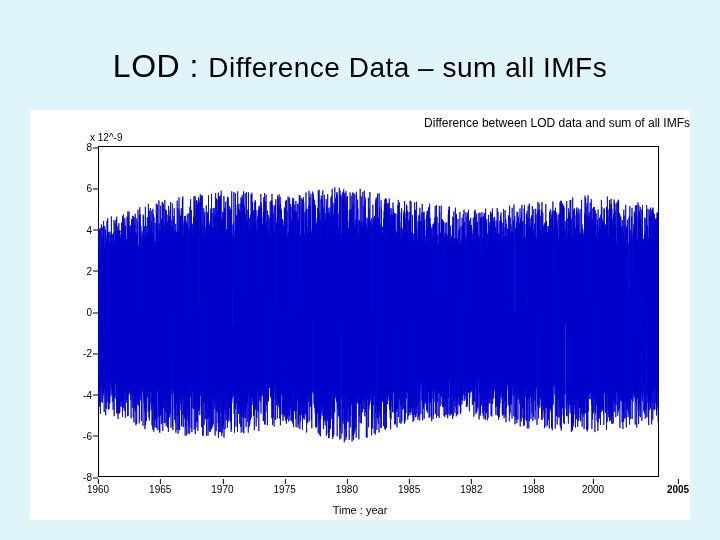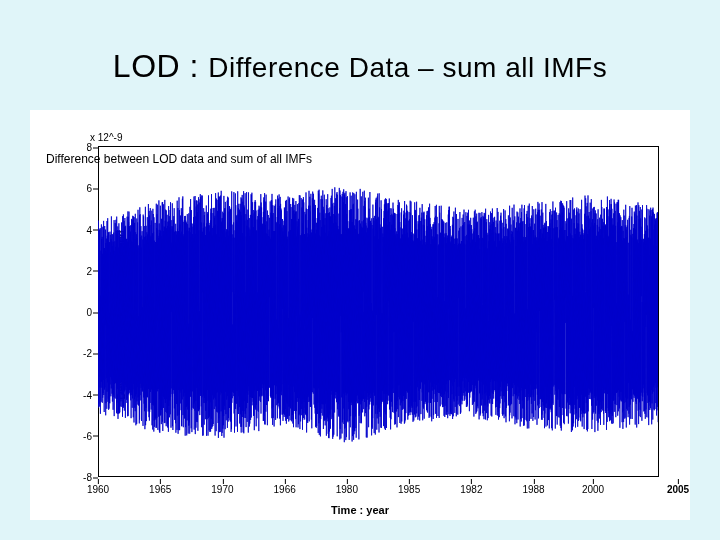--- a/index.html
+++ b/index.html
@@ -34,26 +34,25 @@
     position: absolute;
     left: 30px;
     top: 110px;
     width: 660px;
     height: 410px;
     background: #fff;
   }
   .chart-title {
     position: absolute;
     top: 6px;
-    left: 16px;
+    left: 0;
     width: 100%;
-    text-align: left;
+    text-align: right;
     font-size: 12px;
     color: #000;
-    margin-top: 36px;
   }
   .y-scale {
     position: absolute;
     left: 60px;
     top: 22px;
     font-size: 10px;
     color: #000;
   }
   .ylabel {
     position: absolute;
@@ -66,21 +65,20 @@
     white-space: nowrap;
   }
   .xlabel {
     position: absolute;
     bottom: 4px;
     left: 0;
     width: 100%;
     text-align: center;
     font-size: 11px;
     color: #000;
-    font-weight: bold;
   }
   .plot-area {
     position: absolute;
     left: 68px;
     top: 36px;
     width: 560px;
     height: 330px;
     border-top: 1px solid #000;
     border-right: 1px solid #000;
   }
@@ -158,21 +156,21 @@
       <div class="ytick" style="top: 247.5px;"><span>-4</span><span class="tk"></span></div>
       <div class="ytick" style="top: 206.25px;"><span>-2</span><span class="tk"></span></div>
       <div class="ytick" style="top: 165px;"><span>0</span><span class="tk"></span></div>
       <div class="ytick" style="top: 123.75px;"><span>2</span><span class="tk"></span></div>
       <div class="ytick" style="top: 82.5px;"><span>4</span><span class="tk"></span></div>
       <div class="ytick" style="top: 41.25px;"><span>6</span><span class="tk"></span></div>
       <div class="ytick" style="top: 0px;"><span>8</span><span class="tk"></span></div>
       <div class="xtick" style="left: 0px;"><span>1960</span><span class="tk"></span></div>
       <div class="xtick" style="left: 62.2222px;"><span>1965</span><span class="tk"></span></div>
       <div class="xtick" style="left: 124.444px;"><span>1970</span><span class="tk"></span></div>
-      <div class="xtick" style="left: 186.667px;"><span>1966</span><span class="tk"></span></div>
+      <div class="xtick" style="left: 186.667px;"><span>1975</span><span class="tk"></span></div>
       <div class="xtick" style="left: 248.889px;"><span>1980</span><span class="tk"></span></div>
       <div class="xtick" style="left: 311.111px;"><span>1985</span><span class="tk"></span></div>
       <div class="xtick" style="left: 373.333px;"><span>1982</span><span class="tk"></span></div>
       <div class="xtick" style="left: 435.556px;"><span>1988</span><span class="tk"></span></div>
       <div class="xtick" style="left: 495px;"><span>2000</span><span class="tk"></span></div>
       <div class="xtick" style="left: 580px; font-weight: bold;"><span>2005</span><span class="tk"></span></div>
     </div>
 </div>
 
 </body></html>

